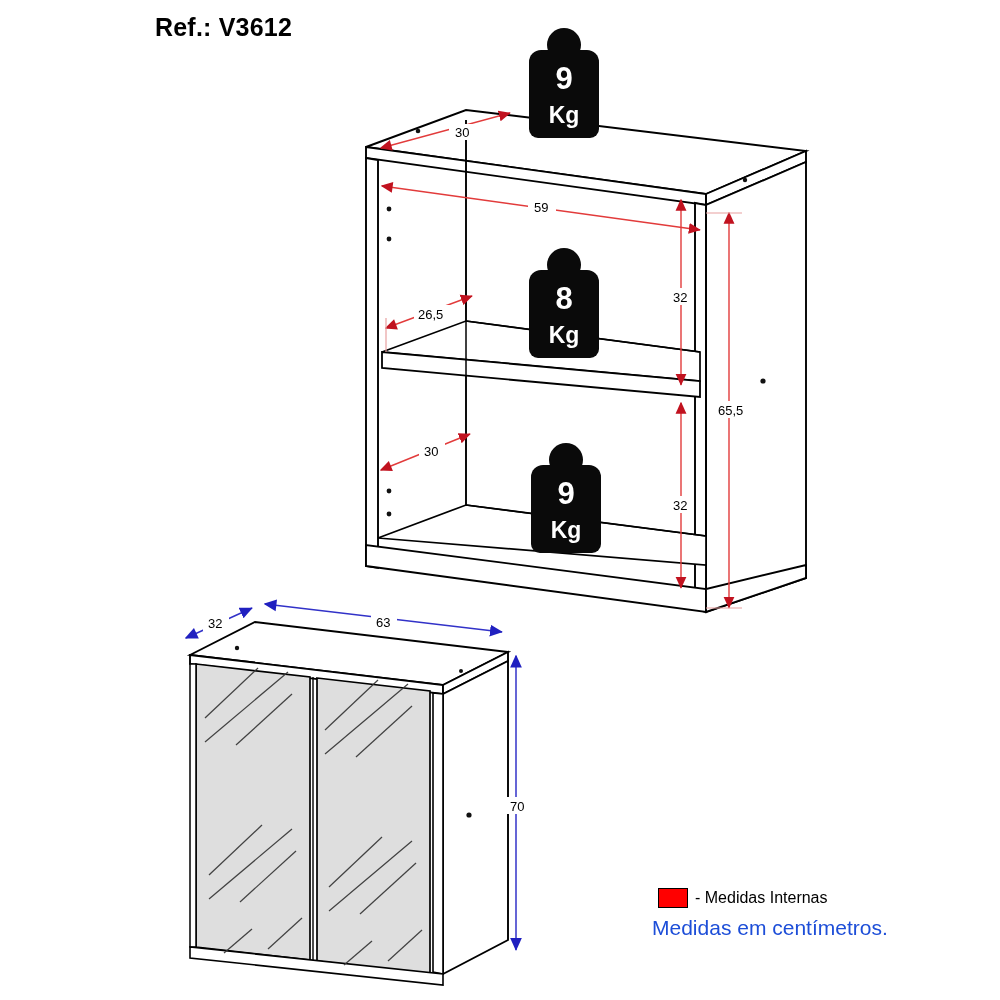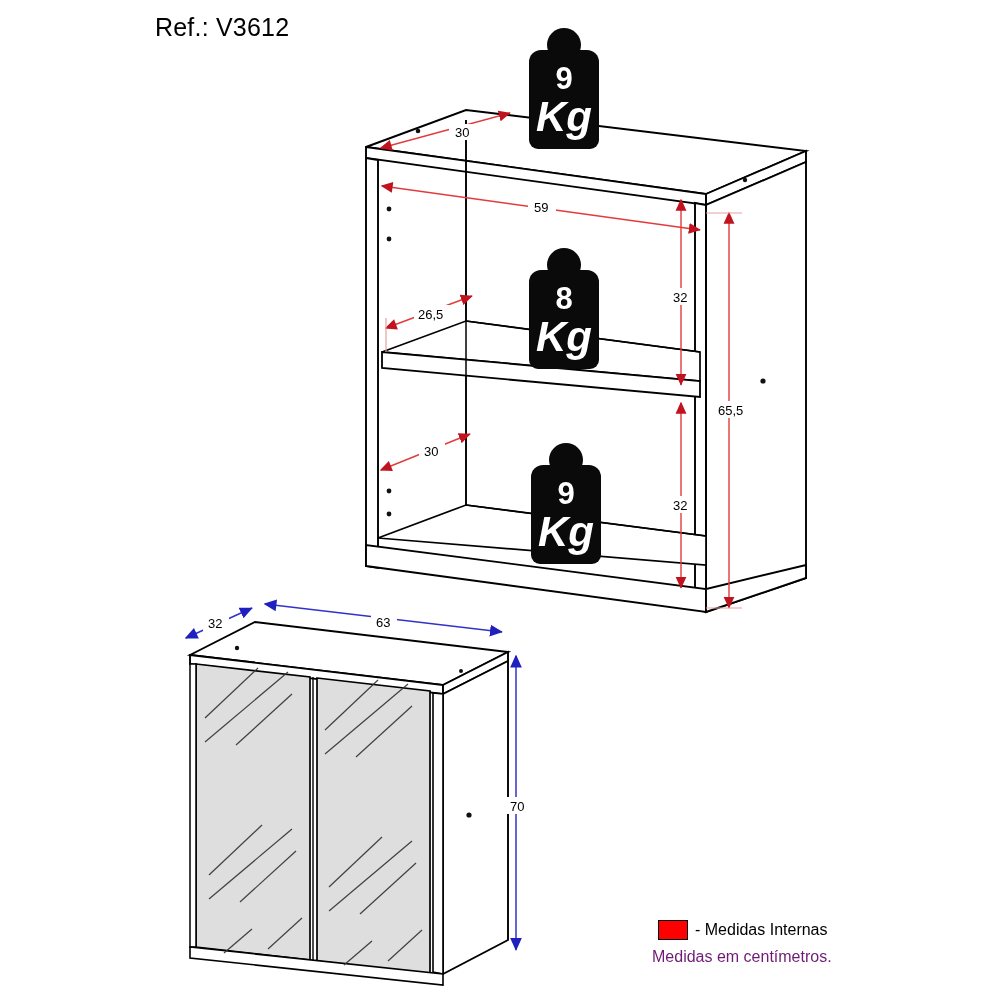--- a/index.html
+++ b/index.html
@@ -12,42 +12,42 @@
     position: relative;
     font-family: "Liberation Sans", sans-serif;
     overflow: hidden;
   }
   #stage { position: absolute; inset: 0; }
 
   .ref-title {
     position: absolute;
     left: 155px; top: 13px;
     font-size: 25px;
-    font-weight: normal;
+    font-weight: bold;
     color: #000000;
     letter-spacing: 0.2px;
     white-space: nowrap;
   }
 
   svg.draw {
     position: absolute;
     left: 0; top: 0;
     width: 1000px; height: 1000px;
     overflow: visible;
   }
 
   .dimtext {
     font-family: "Liberation Sans", sans-serif;
     font-size: 13px;
     fill: #000000;
   }
 
   .legend {
     position: absolute;
-    left: 650px; top: 917px;
+    left: 650px; top: 885px;
     width: 340px;
   }
   .legend-row {
     display: flex;
     align-items: center;
     height: 26px;
     margin-bottom: 2px;
   }
   .swatch {
     width: 30px; height: 20px;
@@ -55,22 +55,22 @@
     margin-left: 8px;
     flex: 0 0 auto;
   }
   .legend-label {
     font-size: 16px;
     color: #000;
     margin-left: 7px;
     white-space: nowrap;
   }
   .legend-note {
-    font-size: 16px;
-    color: #701a75;
+    font-size: 21px;
+    color: #1d4ed8;
     margin-top: 5px;
     margin-left: 2px;
     white-space: nowrap;
   }
 
   .kg-badge {
     position: absolute;
     width: 70px;
     color: #ffffff;
     text-align: center;
@@ -88,21 +88,21 @@
   }
   .kg-body {
     background: #0a0a0a;
     border-radius: 12px 12px 9px 9px;
     padding: 13px 0 11px 0;
     position: relative;
     z-index: 2;
     box-shadow: 0 0 0 0 #000;
   }
   .kg-num { font-size: 31px; display: block; letter-spacing: 0; }
-  .kg-unit { font-size: 42px; display: block; margin-top: 2px; font-style: italic; }
+  .kg-unit { font-size: 23px; display: block; margin-top: 10px; }
 </style>
 </head>
 <body>
 
 <div id="stage">
 
   <div class="ref-title">Ref.: V3612</div>
 
   <svg class="draw" viewBox="0 0 1000 1000">
     <defs>

